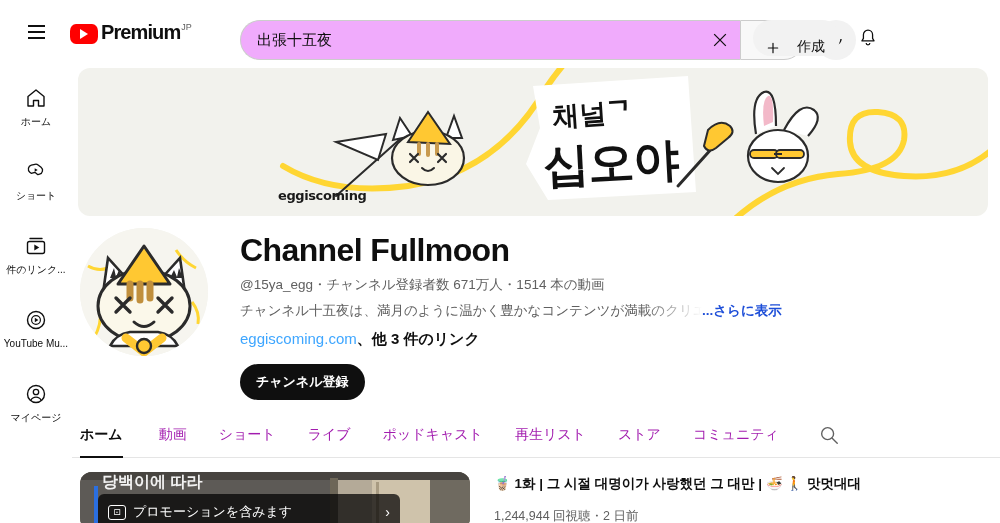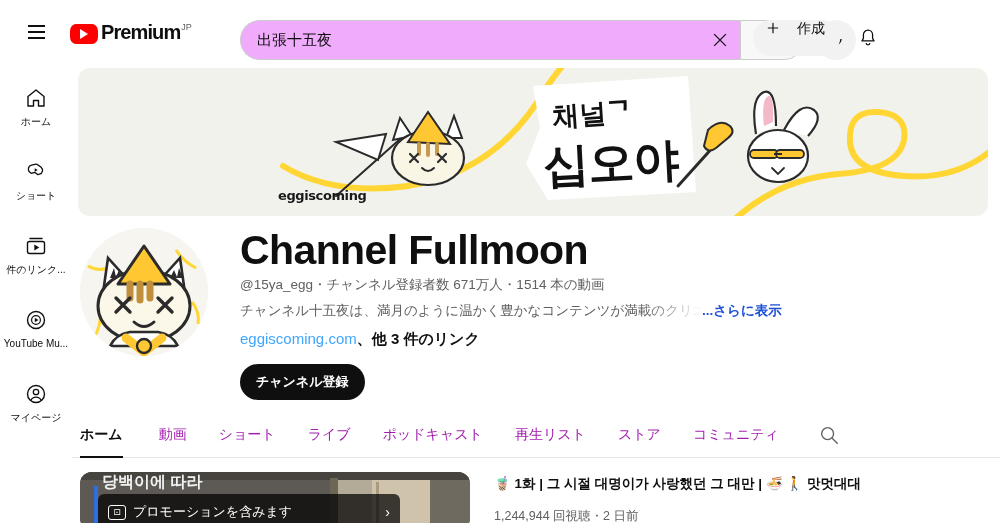--- a/index.html
+++ b/index.html
@@ -82,21 +82,21 @@
     width: 40px; height: 40px; border-radius: 50%;
     background: #f2f2f2; margin-left: 12px;
     display: flex; align-items: center; justify-content: center;
     cursor: pointer;
   }
   .hdr-right {
     position: absolute; right: 12px; top: 18px;
     display: flex; align-items: center; gap: 8px;
   }
   .create-btn {
-    display: flex; align-items: flex-start; gap: 16px;
+    display: flex; align-items: flex-end; gap: 16px;
     height: 36px; padding: 0 15px 0 12px;
     border-radius: 18px; background: #f2f2f2;
     font-size: 14px; cursor: pointer; white-space: nowrap;
   }
 
   
   #mini-guide {
     position: absolute; top: 64px; left: 0;
     width: 72px; height: 459px;
     background: #fff; z-index: 15;
@@ -142,21 +142,21 @@
     position: relative; margin-top: 12px; padding-left: 8px;
     display: flex; align-items: flex-start;
   }
   #avatar {
     width: 128px; height: 128px; border-radius: 50%;
     background: #f4f4ee; overflow: hidden; flex: 0 0 128px;
     position: relative;
   }
   #ch-meta { margin-left: 32px; padding-top: 4px; width: 560px; }
   #ch-title {
-    font-size: 41px; font-weight: bold; letter-spacing: -0.6px;
+    font-size: 32px; font-weight: bold; letter-spacing: -0.6px;
     line-height: 36px; color: #0f0f0f;
   }
   #ch-sub {
     font-size: 13.5px; color: #606060; margin-top: 7px; line-height: 19px;
   }
   #ch-desc {
     font-size: 13.5px; color: #606060; margin-top: 7px;
     line-height: 19px; position: relative;
     white-space: nowrap; overflow: hidden;
     cursor: pointer;

